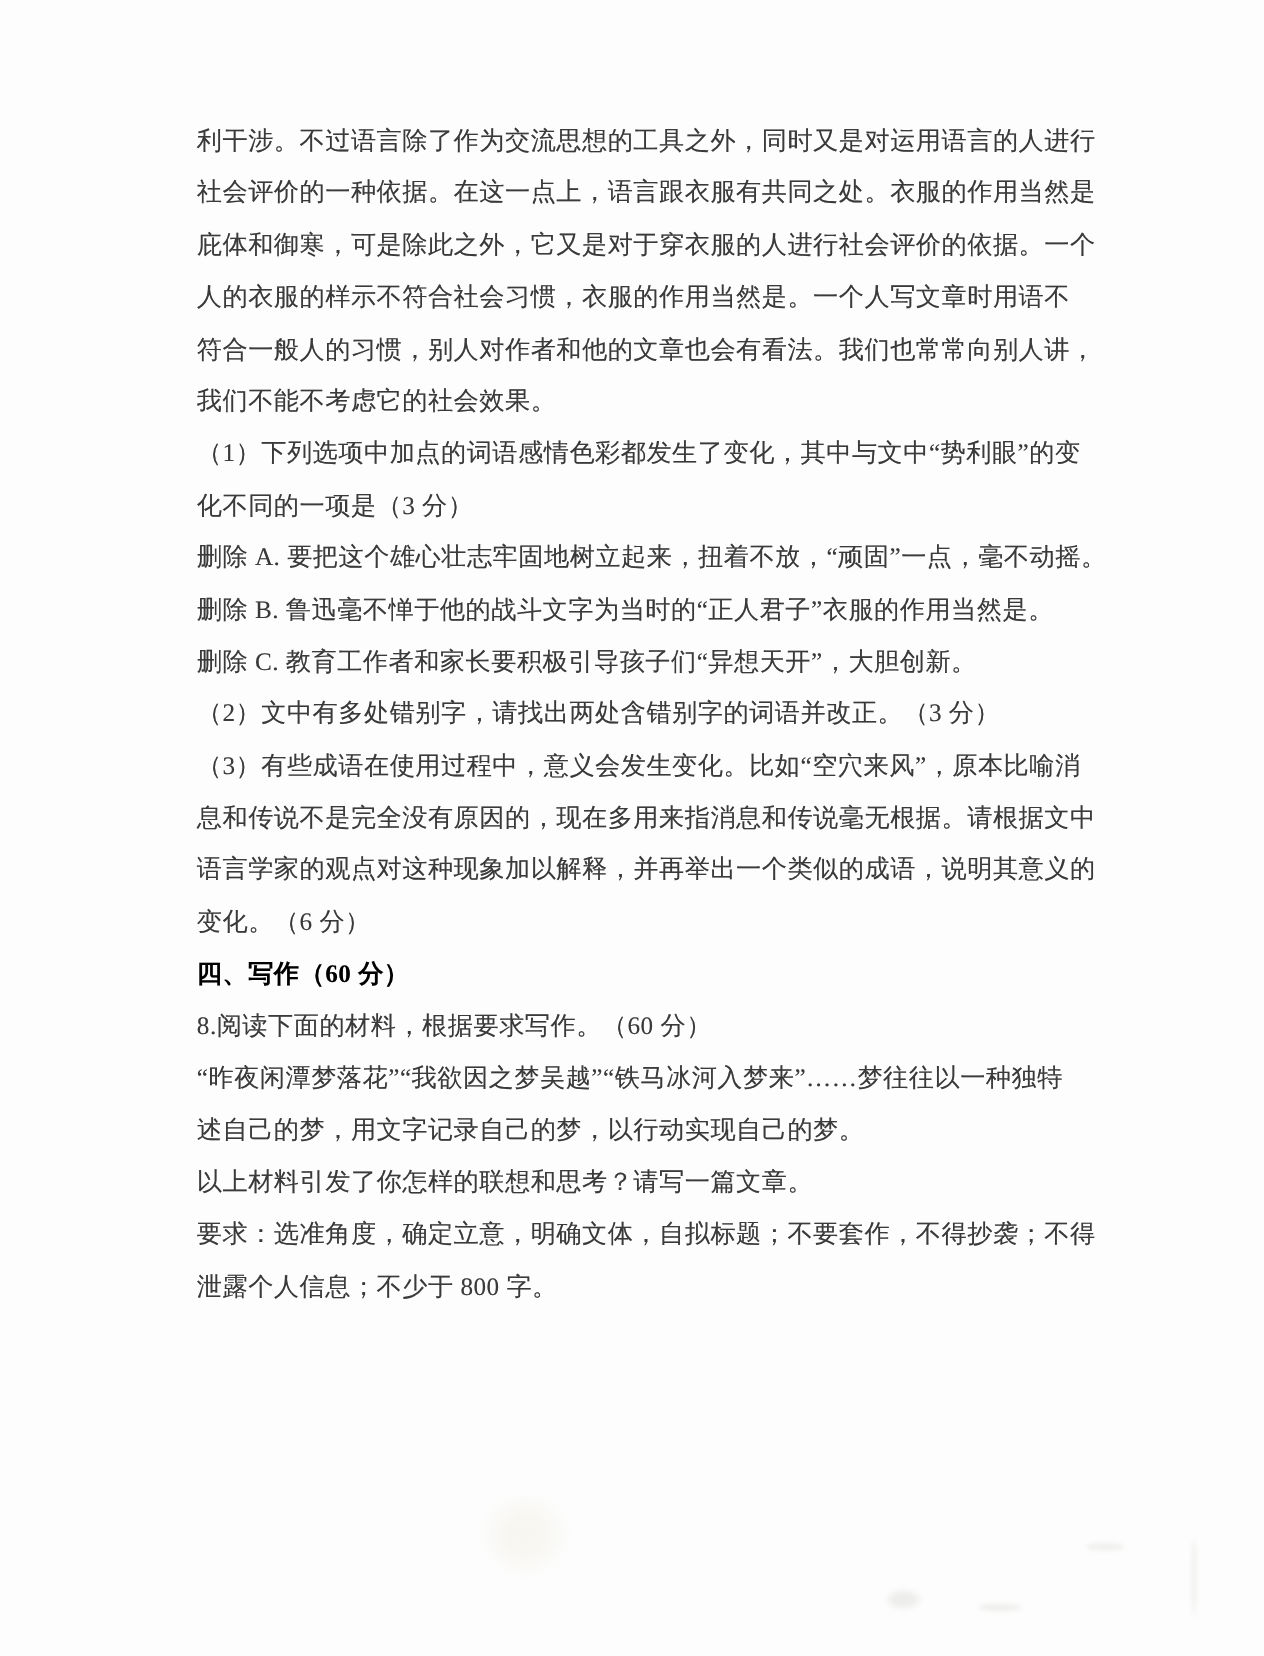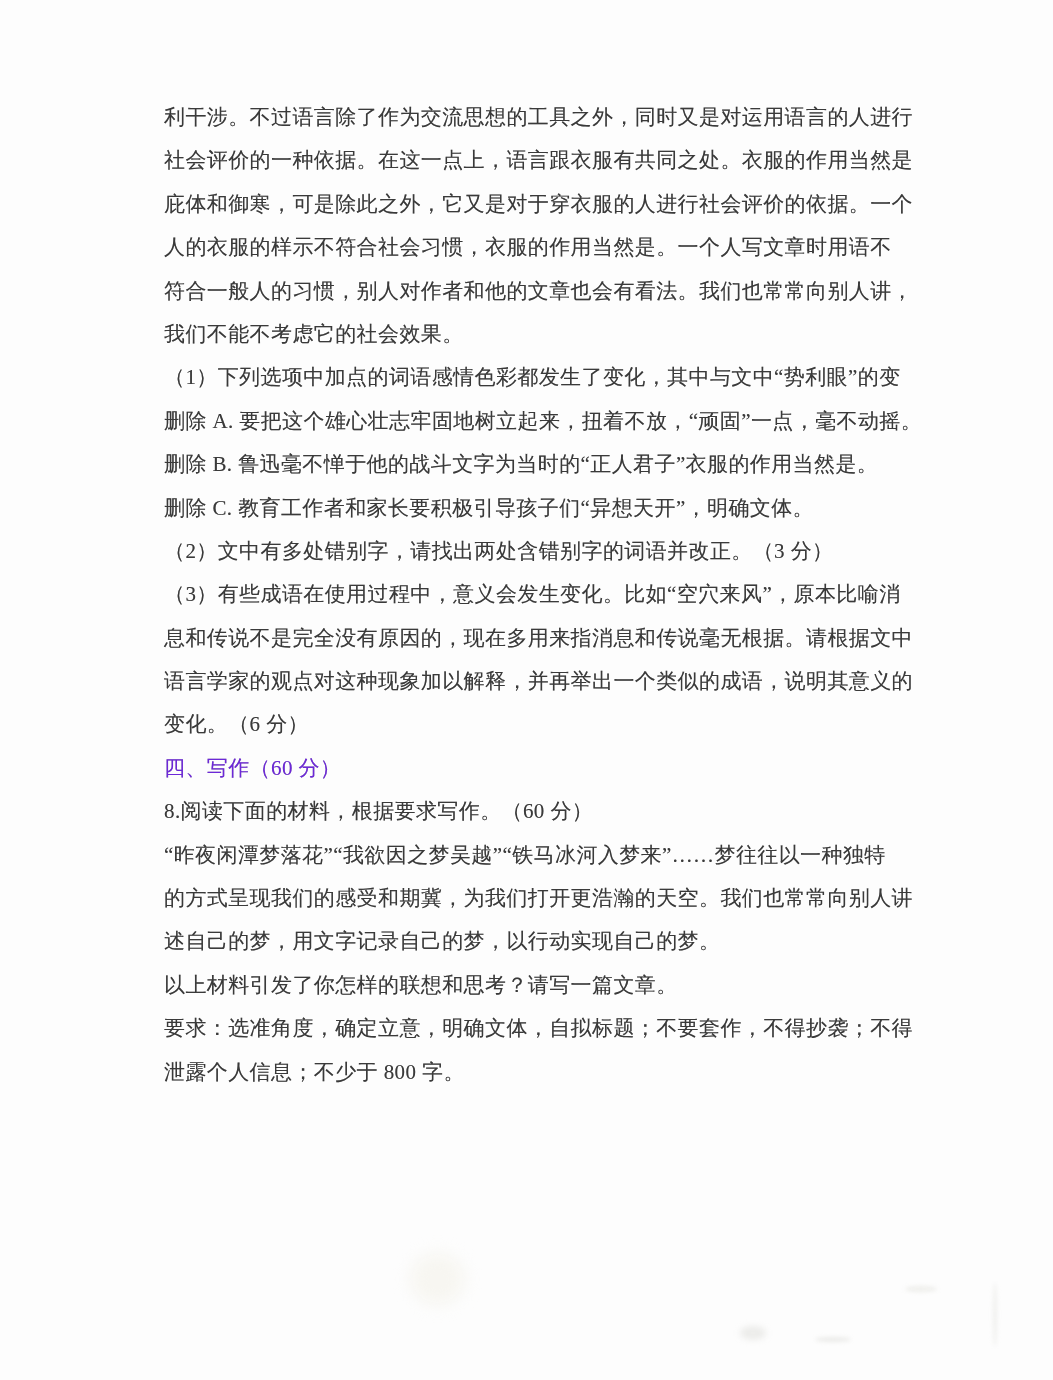--- a/index.html
+++ b/index.html
@@ -25,22 +25,22 @@
     letter-spacing: 0.4px;
     text-shadow: 0 0 0.5px rgba(70,70,70,0.45);
     margin-left: 12px;
   }
   .line {
     height: 43.4px;
     line-height: 43.4px;
     white-space: nowrap;
   }
   .heading {
-    font-weight: normal;
-    color: #6d28d9;
+    font-weight: bold;
+    color: #000000;
   }
   
   .smudge {
     position: absolute;
     border-radius: 50%;
     pointer-events: none;
   }
   .s1 { left: 740px; top: 1326px; width: 26px; height: 14px; background: rgba(205,205,200,0.35); filter: blur(3px); }
   .s2 { left: 815px; top: 1337px; width: 36px; height: 5px;  background: rgba(210,210,205,0.40); filter: blur(2px); }
   .s3 { left: 905px; top: 1286px; width: 32px; height: 6px;  background: rgba(225,225,220,0.50); filter: blur(2px); }
@@ -56,42 +56,42 @@
     <div class="line">利干涉。不过语言除了作为交流思想的工具之外，同时又是对运用语言的人进行</div>
     <div class="line">社会评价的一种依据。在这一点上，语言跟衣服有共同之处。衣服的作用当然是</div>
     <div class="line">庇体和御寒，可是除此之外，它又是对于穿衣服的人进行社会评价的依据。一个</div>
     <div class="line">人的衣服的样示不符合社会习惯，衣服的作用当然是。一个人写文章时用语不</div>
     <div class="line">符合一般人的习惯，别人对作者和他的文章也会有看法。我们也常常向别人讲，</div>
     <div class="line">我们不能不考虑它的社会效果。</div>
   </div>
 
   <div>
     <div class="line">（1）下列选项中加点的词语感情色彩都发生了变化，其中与文中“势利眼”的变</div>
+    <div class="line">化不同的一项是（3 分）</div>
     <div class="line">删除 A. 要把这个雄心壮志牢固地树立起来，扭着不放，“顽固”一点，毫不动摇。</div>
     <div class="line">删除 B. 鲁迅毫不惮于他的战斗文字为当时的“正人君子”衣服的作用当然是。</div>
-    <div class="line">删除 C. 教育工作者和家长要积极引导孩子们“异想天开”，明确文体。</div>
+    <div class="line">删除 C. 教育工作者和家长要积极引导孩子们“异想天开”，大胆创新。</div>
   </div>
 
   <div>
     <div class="line">（2）文中有多处错别字，请找出两处含错别字的词语并改正。（3 分）</div>
   </div>
 
   <div>
     <div class="line">（3）有些成语在使用过程中，意义会发生变化。比如“空穴来风”，原本比喻消</div>
     <div class="line">息和传说不是完全没有原因的，现在多用来指消息和传说毫无根据。请根据文中</div>
     <div class="line">语言学家的观点对这种现象加以解释，并再举出一个类似的成语，说明其意义的</div>
     <div class="line">变化。（6 分）</div>
   </div>
 
   <div class="line heading">四、写作（60 分）</div>
 
   <div>
     <div class="line">8.阅读下面的材料，根据要求写作。（60 分）</div>
     <div class="line">“昨夜闲潭梦落花”“我欲因之梦吴越”“铁马冰河入梦来”……梦往往以一种独特</div>
-    <div class="line">的方式呈现我们的感受和期冀，为我们打开更浩瀚的天空。我们也常常向别人讲</div>
     <div class="line">述自己的梦，用文字记录自己的梦，以行动实现自己的梦。</div>
     <div class="line">以上材料引发了你怎样的联想和思考？请写一篇文章。</div>
     <div class="line">要求：选准角度，确定立意，明确文体，自拟标题；不要套作，不得抄袭；不得</div>
     <div class="line">泄露个人信息；不少于 800 字。</div>
   </div>
 
 </div>
 
 <div class="smudge s1"></div>
 <div class="smudge s2"></div>

